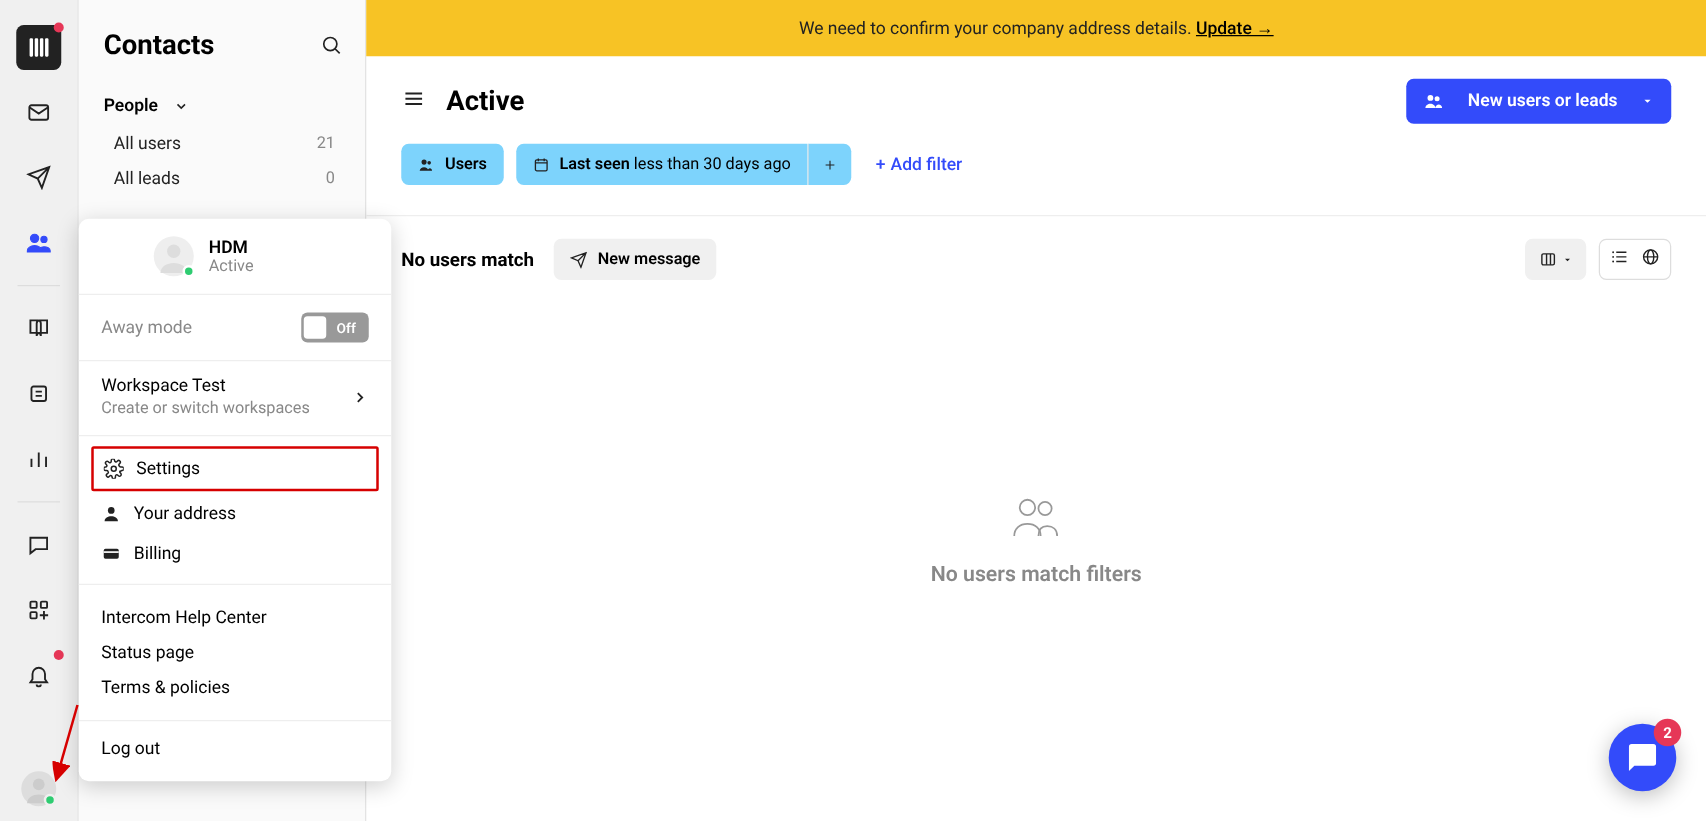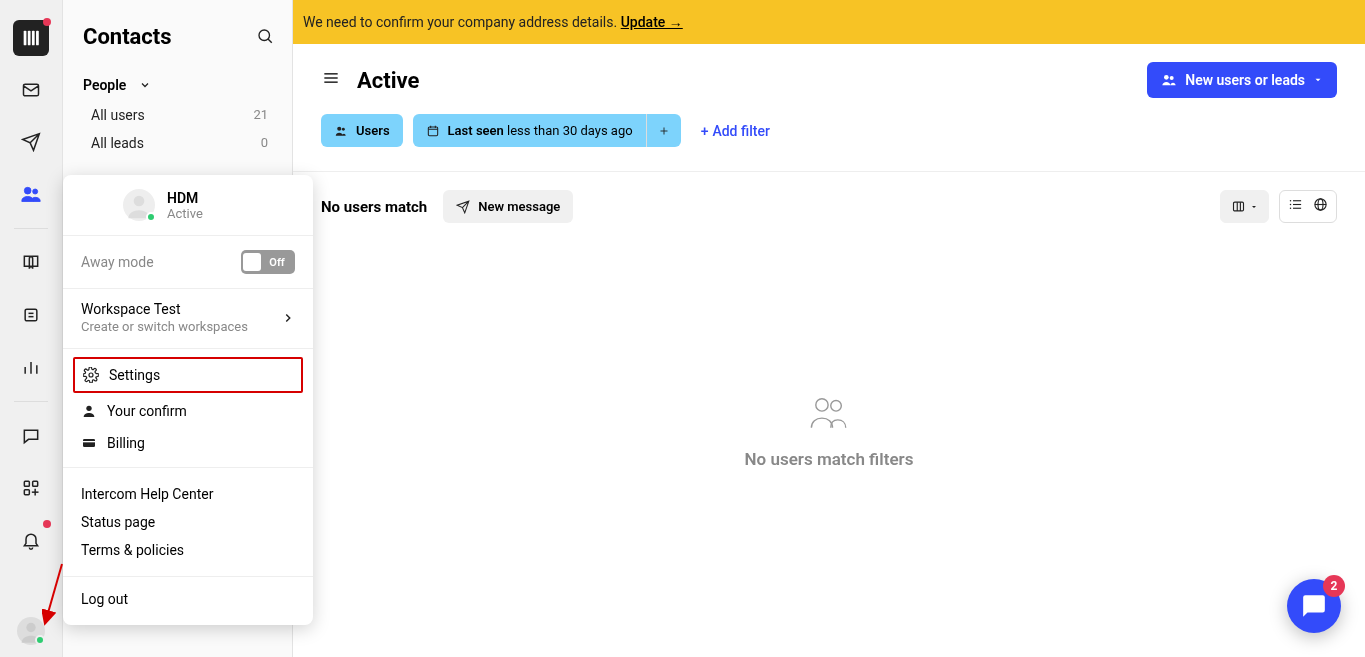--- a/index.html
+++ b/index.html
@@ -113,34 +113,34 @@
     }
     .pop-help {padding:12px 18px 12px;}
     .pop-help .menu-row{padding:6px 0;}
     .pop-logout {padding:14px 18px 18px;}
 
     
     .main {
       flex:1; display:flex; flex-direction:column; position:relative;
     }
     .banner {
-      background:#f7c325; color:#222; font-size:14px; text-align:left;
+      background:#f7c325; color:#222; font-size:14px; text-align:center;
       padding:14px 10px;
     }
     .banner a {color:#000; text-decoration:underline; font-weight:500;}
     .head-row {
       display:flex; align-items:center; justify-content:space-between;
       padding: 18px 28px 16px 28px;
     }
     .head-left {display:flex;align-items:center;gap:16px;}
     .head-title {font-size:22px;font-weight:700;}
     .primary-btn {
       background:#334bfa;color:#fff;border:none;border-radius:6px;
       padding:10px 14px;font-size:14px;font-weight:600;cursor:pointer;
-      display:flex;align-items:center;gap:8px;
+      display:flex;align-items:center;gap:19px;
     }
     .filters-row {
       display:flex; gap:10px; align-items:center; padding: 0 28px 22px 28px;
     }
     .pill {
       background:#7dd3fc;border-radius:6px;padding:9px 13px;font-size:13px;
       display:flex;align-items:center;gap:8px; cursor:pointer;
     }
     .pill.square {padding:9px 11px;}
     .addfilter {color:#334bfa;font-size:14px;font-weight:500; cursor:pointer; margin-left:10px;}
@@ -333,21 +333,21 @@
           <circle cx="12" cy="12" r="3"></circle>
           <path d="M19.4 15a1.7 1.7 0 00.34 1.87l.6.6a2 2 0 01-2.83 2.83l-.6-.6a1.7 1.7 0 00-1.87-.34 1.7 1.7 0 00-1 1.56V22a2 2 0 01-4 0v-.08a1.7 1.7 0 00-1-1.56 1.7 1.7 0 00-1.87.34l-.6.6a2 2 0 01-2.83-2.83l.6-.6A1.7 1.7 0 005 15a1.7 1.7 0 00-1.56-1H2a2 2 0 010-4h.08A1.7 1.7 0 003.64 9a1.7 1.7 0 00-.34-1.87l-.6-.6A2 2 0 015.53 3.7l.6.6A1.7 1.7 0 008 4.64a1.7 1.7 0 001-1.56V2a2 2 0 014 0v.08a1.7 1.7 0 001 1.56 1.7 1.7 0 001.87-.34l.6-.6a2 2 0 012.83 2.83l-.6.6A1.7 1.7 0 0019 9a1.7 1.7 0 001.56 1H22a2 2 0 010 4h-.08a1.7 1.7 0 00-1.56 1z"></path>
         </svg>
       <span>Settings</span>
     </div>
     <div class="menu-row">
       <svg width="16" height="16" viewBox="0 0 24 24">
           <circle cx="12" cy="8" r="4" fill="#222"></circle>
           <path d="M4 21c0-4 4-6 8-6s8 2 8 6" fill="#222"></path>
         </svg>
-      <span>Your confirm</span>
+      <span>Your address</span>
     </div>
     <div class="menu-row">
       <svg width="16" height="16" viewBox="0 0 24 24">
           <rect x="3" y="6" width="18" height="12" rx="2" fill="#222"></rect>
           <rect x="3" y="9" width="18" height="2" fill="#fff"></rect>
         </svg>
       <span>Billing</span>
     </div>
   </div>
   <div class="pop-help pop-border">

